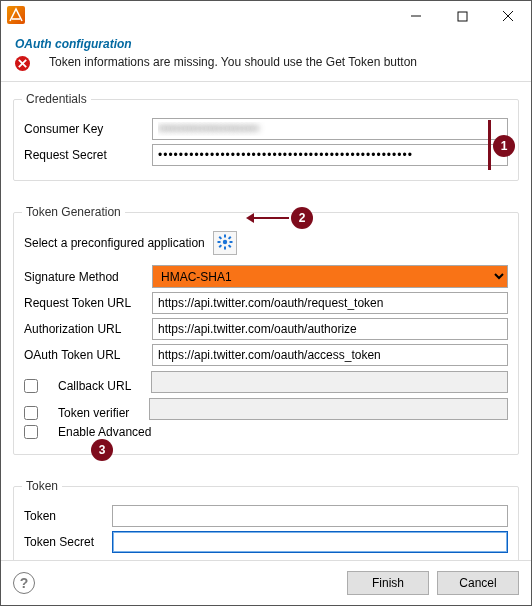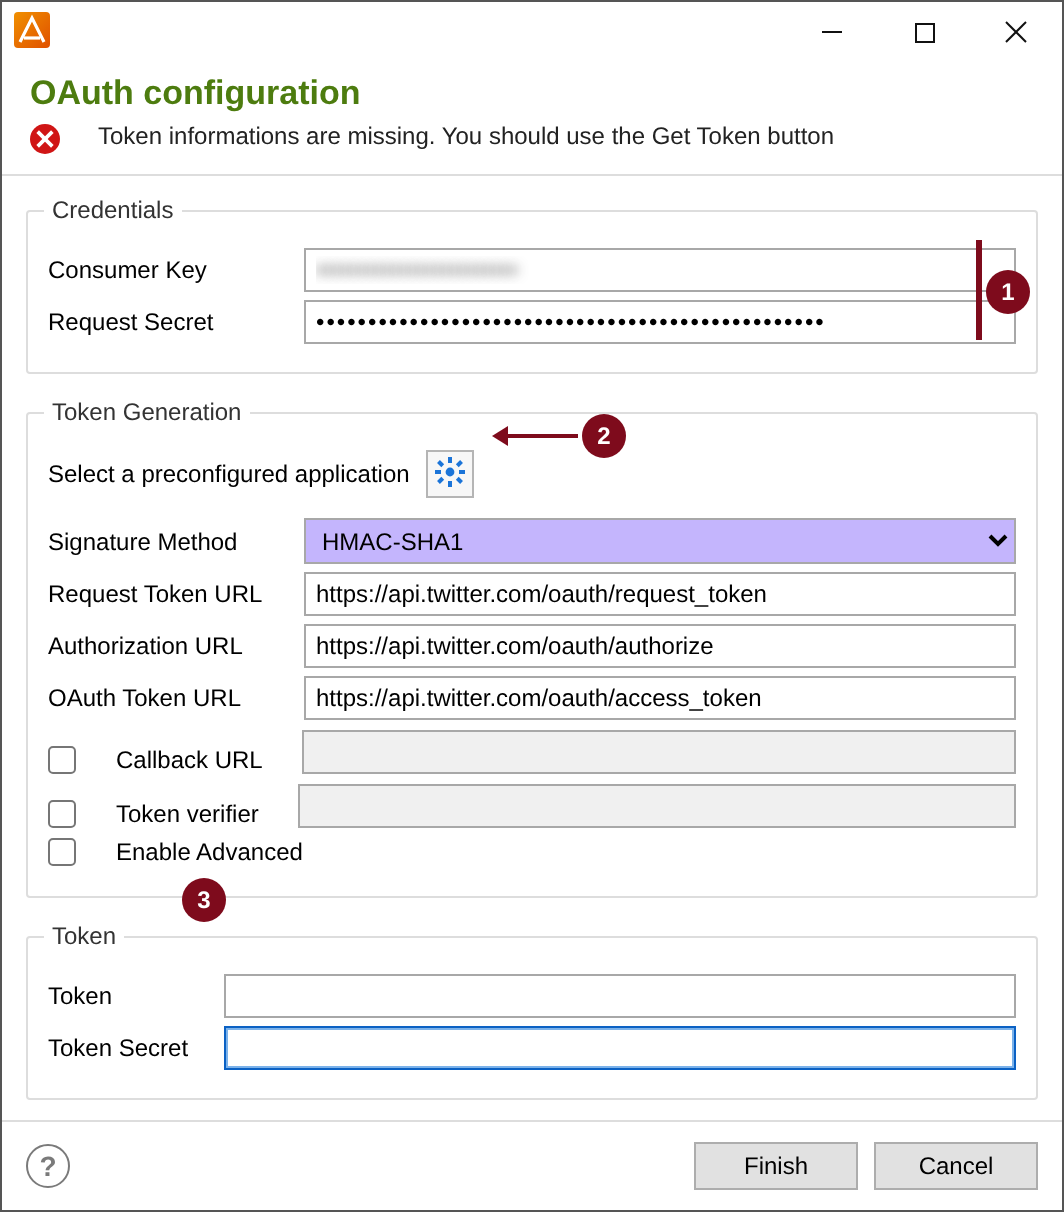--- a/index.html
+++ b/index.html
@@ -17,53 +17,53 @@
     position:absolute; left:6px; top:5px; width:18px; height:18px;
     background:linear-gradient(135deg,#f09000 0%,#e05000 100%);
     border-radius:2px;
   }
   .app-icon svg { width:18px; height:18px; }
   .winbtn { width:46px; height:30px; display:flex; align-items:center; justify-content:center; }
   .winbtn svg { stroke:#111; stroke-width:1; fill:none; }
   .header {
     padding:6px 14px 4px 14px;
   }
-  .header-title { font-weight:700; font-size:17px; color:#4d7c0f; }
+  .header-title { font-weight:700; font-size:12px; color:#0369a1;font-style:italic; }
   .err-row { display:flex; align-items:flex-start; gap:6px; margin-top:4px; font-size:12px; color:#222; }
   .err-icon {
     width:15px; height:15px; border-radius:50%; background:#d01515; flex:0 0 auto;
     display:flex; align-items:center; justify-content:center; margin-top:1px;
   }
   .err-icon::before, .err-icon::after{
     content:""; position:absolute;
   }
   .err-icon svg { width:11px; height:11px; }
   .divider { height:1px; background:#ddd; margin-top:6px; }
   .content { flex:1; padding:6px 12px 0 12px; overflow:hidden; }
 
   fieldset.group {
-    border:1px solid #ddd; border-radius:2px; margin:4px 0 12px 0; padding:8px 10px 10px 10px;
+    border:1px solid #ddd; border-radius:2px; margin:4px 0 24px 0; padding:8px 10px 10px 10px;
     position:relative;
   }
   fieldset.group > legend {
     font-size:12px; color:#333; padding:0 4px; margin-left:-2px;
   }
 
   .row { display:flex; align-items:center; gap:8px; margin:4px 0; font-size:12px; }
   .row label.col { width:120px; color:#000; text-align:left; }
   .row label.col-token { width:80px; }
   input.txt {
     flex:1; height:22px; border:1px solid #a8a8a8; padding:0 5px; font-size:12px;
     background:#fff; min-width:0;
   }
   input.txt.readonly { background:#f0f0f0; color:#666; }
   input.txt.secret { font-family:inherit; letter-spacing:1px; }
   input.txt.focused { border:1px solid #0b61c4; box-shadow:inset 0 0 0 1px #7bb2ea; }
   select.sel {
-    flex:1; height:23px; border:1px solid #a8a8a8; background:#c4b5fd; font-size:12px; padding-left:4px;
+    flex:1; height:23px; border:1px solid #a8a8a8; background:#f97316; font-size:12px; padding-left:4px;
   }
   .blurred { color:transparent; text-shadow:0 0 6px rgba(80,80,80,0.9); background:#f3f3f3; user-select:none; }
 
   .chkrow { display:flex; align-items:flex-end; gap:20px; font-size:12px; margin:5px 0; }
   .chkrow input[type=checkbox] { width:14px; height:14px; margin:0; }
 
   .gearbtn {
     width:24px; height:24px; border:1px solid #b5b5b5; background:#f7f7f7;
     display:flex; align-items:center; justify-content:center; cursor:pointer;
   }

